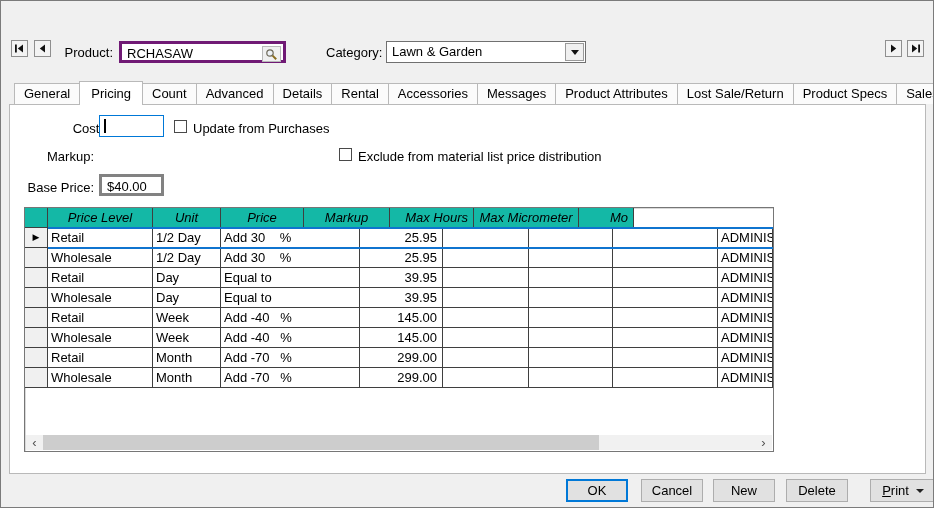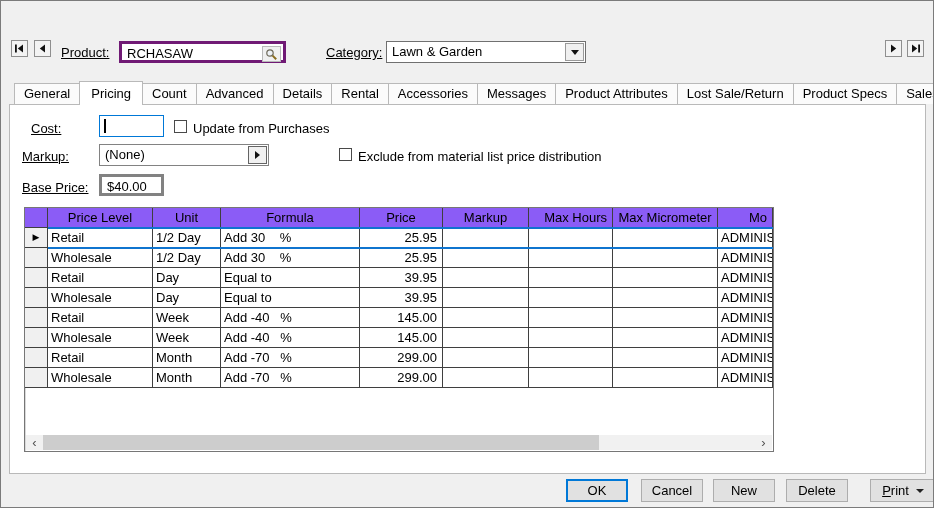--- a/index.html
+++ b/index.html
@@ -11,21 +11,21 @@
   }
   
   .titlebar{position:absolute;left:0;top:0;width:100%;height:30px;background:#fff;}
   .app-icon{position:absolute;left:8px;top:5px;width:19px;height:19px;}
   .title-text{position:absolute;left:33px;top:8px;white-space:nowrap;}
   .close-btn{position:absolute;right:6px;top:3px;width:28px;height:25px;
     display:flex;align-items:center;justify-content:center;font-size:15px;color:#222;cursor:default;}
   
   .navbtn{position:absolute;width:17px;height:17px;background:#f3f3f3;border:1px solid #8f8f8f;
     display:flex;align-items:center;justify-content:center;padding:0;}
-  .field-label{position:absolute;white-space:nowrap;text-decoration:underline;}
+  .field-label{position:absolute;white-space:nowrap;text-align:right;}
   .textbox{position:absolute;background:#fff;border:3px solid #701a75;padding:2px 5px;line-height:16px;white-space:nowrap;}
   .search-btn{position:absolute;right:2px;top:2px;width:19px;height:16px;background:#f0f0f0;
     border:1px solid #b9b9b9;display:flex;align-items:center;justify-content:center;padding:0;}
   .combo{position:absolute;background:#fff;border:1px solid #707070;padding:2px 5px;line-height:16px;white-space:nowrap;}
   .combo-btn{position:absolute;right:1px;top:1px;width:19px;height:18px;background:#f0f0f0;
     border:1px solid #9a9a9a;display:flex;align-items:center;justify-content:center;padding:0;}
   .arrow-down{width:0;height:0;border-left:4px solid transparent;border-right:4px solid transparent;border-top:5px solid #111;}
   .arrow-right{width:0;height:0;border-top:4px solid transparent;border-bottom:4px solid transparent;border-left:5px solid #111;}
   
   .tabs{position:absolute;left:13px;top:80px;height:23px;display:flex;align-items:flex-end;z-index:3;}
@@ -41,21 +41,21 @@
   .special-btn{position:absolute;left:329px;top:9px;width:98px;height:24px;}
   .cost-input{position:absolute;left:89px;top:10px;width:65px;height:22px;background:#fff;border:1px solid #0078d7;}
   .caret{position:absolute;left:4px;top:3px;width:2px;height:14px;background:#000;}
   
   .grid{position:absolute;left:14px;top:102px;width:750px;height:245px;background:#fff;
     border:1px solid #767676;box-shadow:inset 1px 1px 0 #d9d9d9;overflow:hidden;}
   .grid-header{display:flex;height:20px;}
   .grow{display:flex;height:20px;}
   .cell{height:20px;line-height:19px;border-right:1px solid #3f3f3f;border-bottom:1px solid #3f3f3f;
     padding:0 3px;overflow:hidden;white-space:nowrap;flex:none;}
-  .cell.h{background:#8b5cf6;text-align:center;}
+  .cell.h{background:#14b8a6;text-align:center;font-style:italic;}
   .selcell{background:#f0f0f0;text-align:center;padding:0;}
   .selcell.cur{font-size:9px;line-height:19px;color:#000;}
   .cell[style*="text-align: right"]{padding-right:5px;}
   .sel-line{position:absolute;left:23px;width:725px;height:2px;background:#0f74cf;z-index:2;}
   
   .hscroll{position:absolute;left:1px;right:1px;bottom:1px;height:15px;background:#f1f1f1;}
   .hs-btn{position:absolute;top:0;width:17px;height:15px;display:flex;align-items:center;justify-content:center;
     color:#505050;font-size:13px;line-height:15px;background:#f1f1f1;}
   .hs-left{left:0;} .hs-right{right:0;}
   .hs-thumb{position:absolute;left:17px;top:0;width:556px;height:15px;background:#cdcdcd;}
@@ -136,41 +136,34 @@
     <span class="field-label" style="left:21px;top:16px;width:72px;">Cost:</span>
     <div class="cost-input">
       <span class="caret"></span>
     </div>
 
     <span class="chk" style="left:164px;top:15px;"></span>
     <span class="chk-label" style="left:183px;top:16px;">Update from Purchases</span>
 
 
     <span class="field-label" style="left:12px;top:44px;width:72px;">Markup:</span>
-    <div class="combo" style="left:89px;top:39px;width:170px;height:22px;border-color:#828282;">
-      <span>(None)</span>
-      <span class="combo-btn" style="border-color:#646464;">
-        <span class="arrow-right"></span>
-      </span>
-    </div>
 
     <span class="chk" style="left:329px;top:43px;"></span>
     <span class="chk-label" style="left:348px;top:44px;">Exclude from material list price distribution</span>
 
     <span class="field-label" style="left:12px;top:75px;width:72px;">Base Price:</span>
     <div class="textbox" style="left:89px;top:69px;width:65px;height:22px;border-color:#828282;">
       <span>$40.00</span>
     </div>
 
     <div class="grid">
       <div class="grid-header" id="grid-header">
           <div class="cell h selcell" style="width: 23px; text-align: center;"></div>
           <div class="cell h" style="width: 105px; text-align: center;">Price Level</div>
           <div class="cell h" style="width: 68px; text-align: center;">Unit</div>
-          <div class="cell h" style="width: 139px; text-align: center;">Formula</div>
           <div class="cell h" style="width: 83px; text-align: center;">Price</div>
           <div class="cell h" style="width: 86px; text-align: center;">Markup</div>
           <div class="cell h" style="width: 84px; text-align: right;">Max Hours</div>
           <div class="cell h" style="width: 105px; text-align: center;">Max Micrometer</div>
           <div class="cell h" style="width: 55px; text-align: right;">Mo</div>
         </div>
       <div id="grid-rows">
           <div class="grow">
             <div class="cell selcell cur" style="width: 23px;">▶</div>
             <div class="cell" style="width: 105px; text-align: left;">Retail</div>

